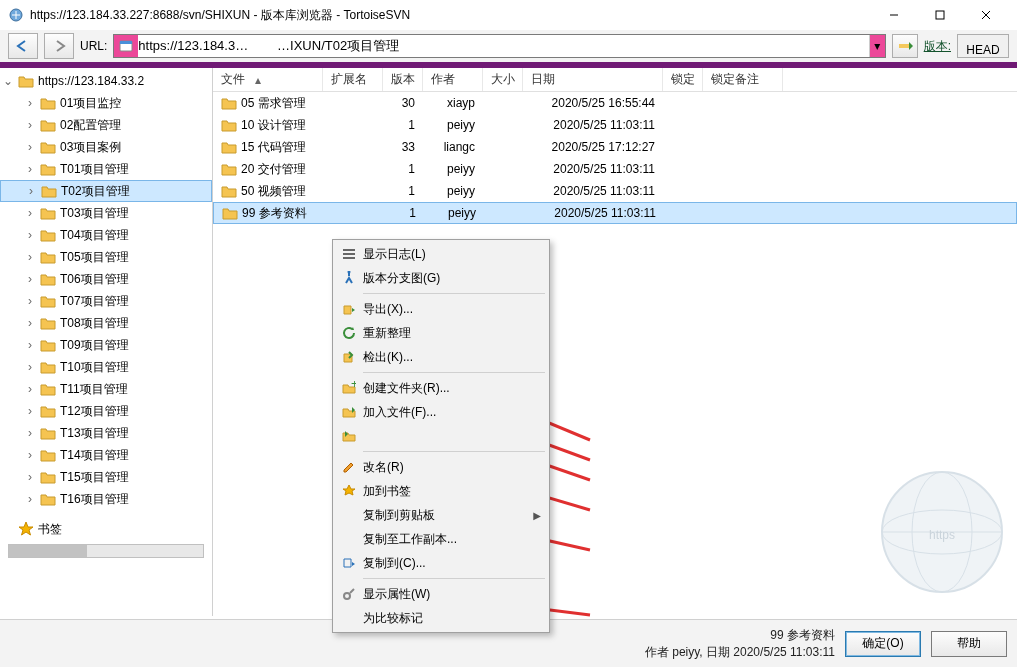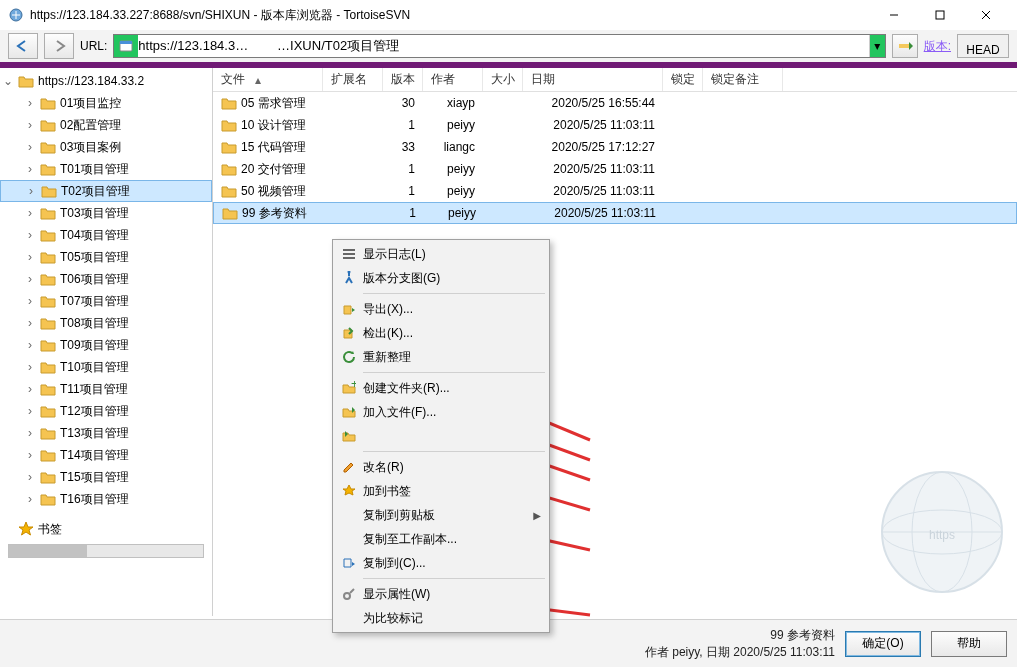--- a/index.html
+++ b/index.html
@@ -8,26 +8,26 @@
 
 .titlebar { height: 30px; display: flex; align-items: center; padding: 0 8px; background: #fff; }
 .titlebar .appicon { width: 16px; height: 16px; margin-right: 6px; }
 .titlebar .title { flex: 1; color: #000; font-size: 12px; }
 .titlebar .winbtn { width: 46px; height: 30px; display: flex; align-items: center; justify-content: center; color: #000; }
 
 
 .toolbar { height: 38px; display: flex; align-items: center; padding: 4px 8px; gap: 6px; background: #f3f3f3; border-bottom: 6px solid #701a75; }
 .navbtn { width: 30px; height: 26px; border: 1px solid #adadad; background: linear-gradient(#fdfdfd,#e8e8e8); display: flex; align-items: center; justify-content: center; }
 .url-label { color: #000; }
-.url-input-wrap { flex: 1; display: flex; align-items: center; border: 1px solid #7a7a7a; background: #22c55e; height: 24px; }
+.url-input-wrap { flex: 1; display: flex; align-items: center; border: 1px solid #7a7a7a; background: #ec4899; height: 24px; }
 .url-input-wrap .favicon { width: 16px; height: 16px; margin: 0 4px; }
 .url-input { flex: 1; border: none; outline: none; height: 22px; font-size: 13px; }
 .url-dd { width: 16px; display: flex; align-items: center; justify-content: center; border-left: 1px solid #ccc; height: 22px; }
 .gobtn { width: 26px; height: 24px; border: 1px solid #adadad; background: linear-gradient(#fdfdfd,#e8e8e8); display: flex; align-items: center; justify-content: center; }
-.rev-label { color: #8b5cf6; text-decoration: underline; }
+.rev-label { color: #14532d; text-decoration: underline; }
 .rev-box { width: 52px; height: 24px; border: 1px solid #adadad; background: #f0f0f0; display: flex; align-items: flex-end; justify-content: center; }
 
 
 .main { display: flex; height: 548px; }
 .tree-pane { width: 213px; border-right: 1px solid #d0d0d0; overflow-y: auto; overflow-x: auto; padding: 2px 0; }
 .list-pane { flex: 1; position: relative; }
 
 
 .tree-node { display: flex; align-items: center; height: 22px; white-space: nowrap; }
 .tree-node .expander { width: 12px; display: inline-flex; justify-content: center; color: #6b6b6b; margin-left: 2px; }
@@ -454,34 +454,34 @@
         <svg width="14" height="14">
           <path d="M2 4h7v8H2z" fill="#f5c451" stroke="#c89b2e"></path>
           <path d="M10 6l3 2-3 2z" fill="#3a8e3a"></path>
         </svg>
       </span>
     <span class="mi-label">导出(X)...</span>
     </div>
     <div class="mi">
       <span class="mi-icon">
         <svg width="14" height="14">
+          <path d="M12 7a5 5 0 1 1-2-4" fill="none" stroke="#3a8e3a" stroke-width="2"></path>
+          <path d="M11 1l1 3-3 0z" fill="#3a8e3a"></path>
+        </svg>
+      </span>
+    <span class="mi-label">重新整理</span>
+    </div>
+    <div class="mi">
+      <span class="mi-icon">
+        <svg width="14" height="14">
           <path d="M2 4h8v8H2z" fill="#f5c451" stroke="#c89b2e"></path>
           <path d="M7 2l3 3-3 3" fill="none" stroke="#3a8e3a" stroke-width="2"></path>
         </svg>
       </span>
     <span class="mi-label">检出(K)...</span>
-    </div>
-    <div class="mi">
-      <span class="mi-icon">
-        <svg width="14" height="14">
-          <path d="M12 7a5 5 0 1 1-2-4" fill="none" stroke="#3a8e3a" stroke-width="2"></path>
-          <path d="M11 1l1 3-3 0z" fill="#3a8e3a"></path>
-        </svg>
-      </span>
-    <span class="mi-label">重新整理</span>
     </div>
     <div class="sep"></div>
     <div class="mi">
       <span class="mi-icon">
         <svg width="14" height="14">
           <path d="M1 4h5l1 2h6v6H1z" fill="#f5c451" stroke="#c89b2e"></path>
           <text x="9" y="7" font-size="8" fill="#3a8e3a">+</text>
         </svg>
       </span>
     <span class="mi-label">创建文件夹(R)...</span>

